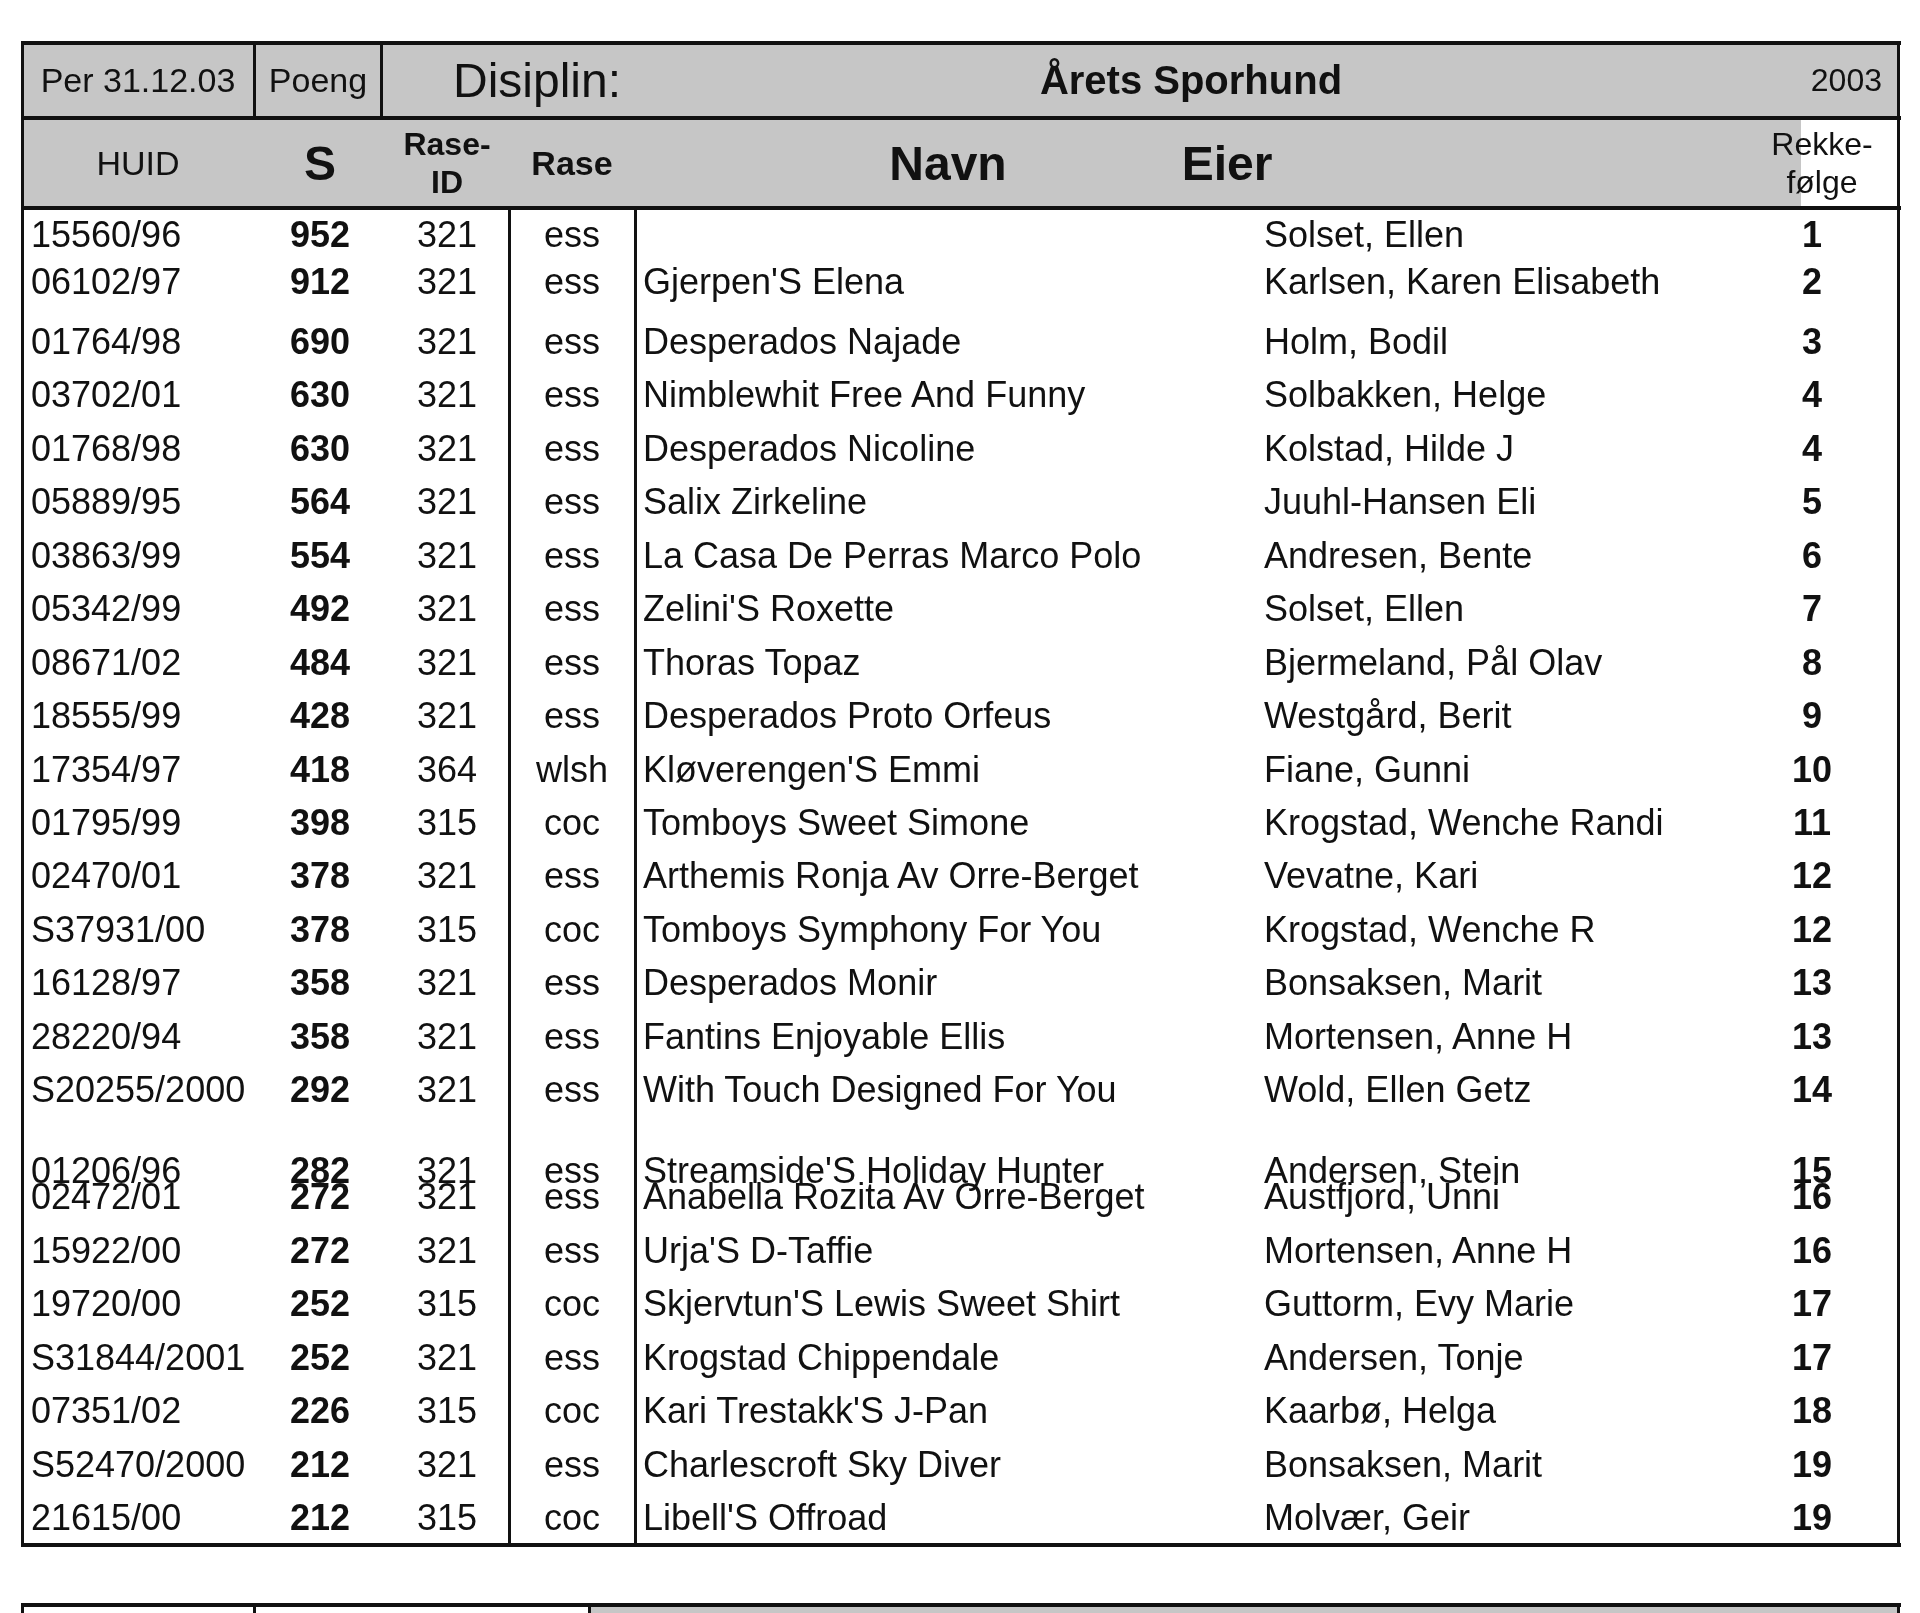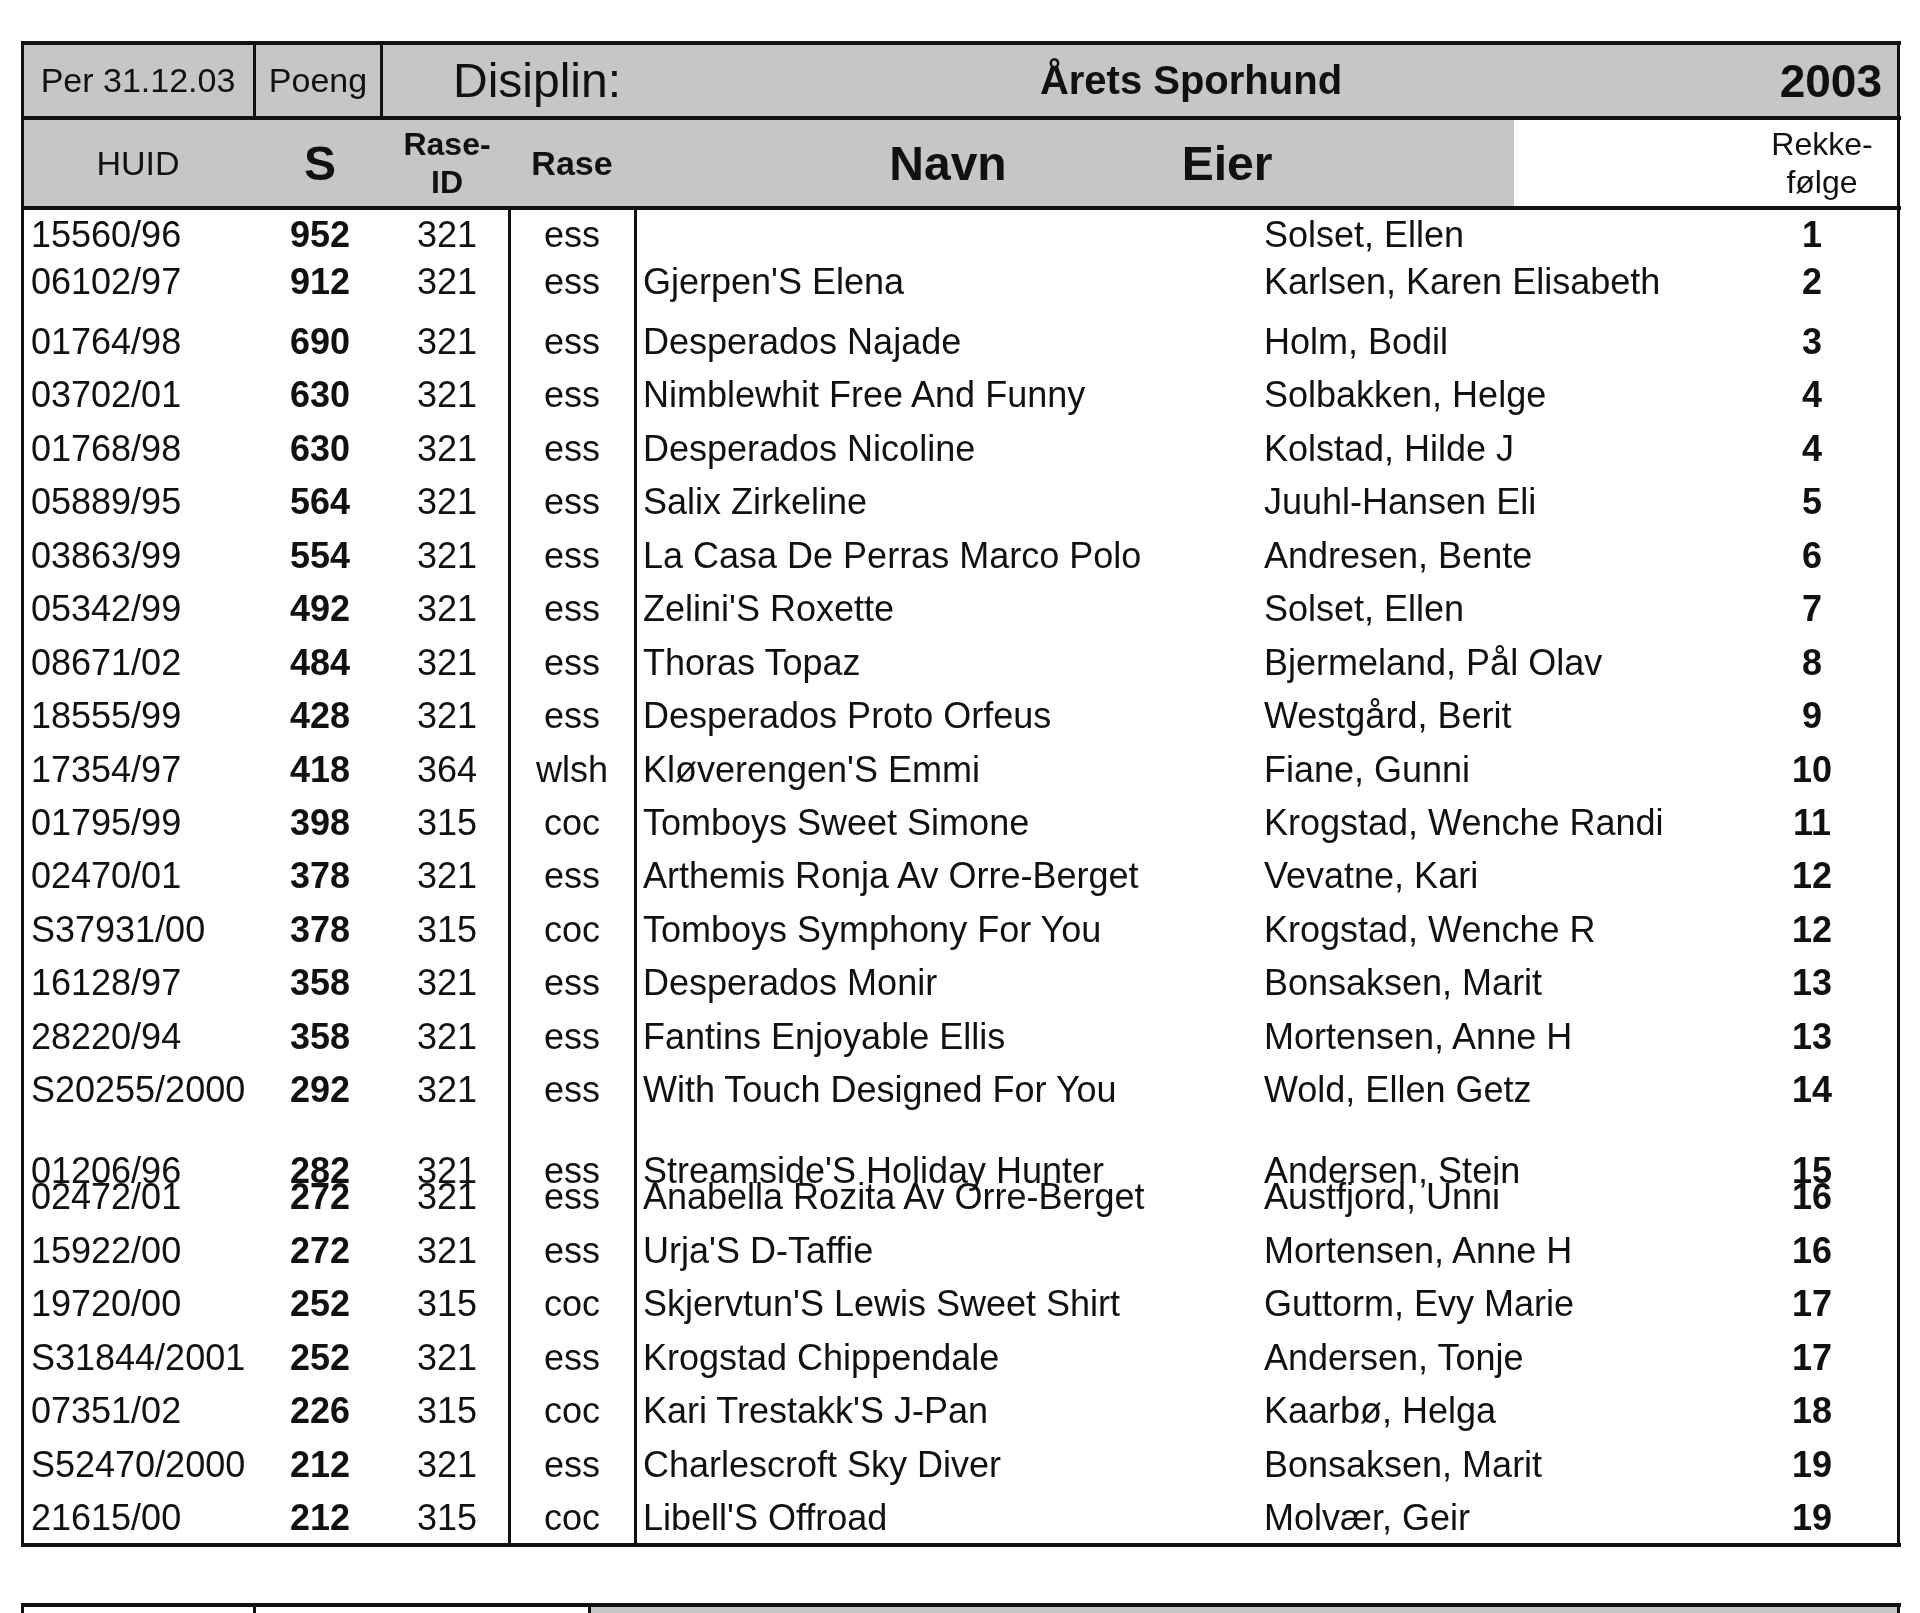--- a/index.html
+++ b/index.html
@@ -12,25 +12,25 @@
   .gray { background: #c6c6c6; }
   .hline { position: absolute; background: #111; height: 4px; }
   .vline { position: absolute; background: #111; width: 3px; }
   .cell { position: absolute; display: flex; align-items: center; white-space: nowrap; }
   .center { justify-content: center; text-align: center; }
   .left { justify-content: flex-start; }
   .right { justify-content: flex-end; }
 
   
   #title-row { left: 22px; top: 43px; width: 1877px; height: 75px; }
-  #header-row { left: 22px; top: 118px; width: 1492px; height: 90px; }
+  #header-row { left: 22px; top: 118px; width: 1758px; height: 90px; padding-left: 21px; }
   .t-per { font-size: 34px; }
   .t-disiplin { font-size: 48px; }
   .t-title { font-size: 40px; font-weight: bold; }
-  .t-year { font-size: 46px; font-weight: bold; }
+  .t-year { font-size: 32px; font-weight: normal; }
   .h-normal { font-size: 34px; }
   .h-bold { font-size: 34px; font-weight: bold; }
   .h-big { font-size: 48px; font-weight: bold; }
   .h-two { font-size: 32px; line-height: 38px; flex-direction: column; }
   .h-two.bold { font-weight: bold; }
 
   #rows { position: absolute; left: 22px; top: 208px; width: 1877px; height: 1337px; }
   .row { position: absolute; left: 0; width: 1877px; height: 53.48px; }
   .row .cell { top: 0; height: 53.48px; font-size: 36px; }
   .c-huid { left: 9px; width: 220px; }

